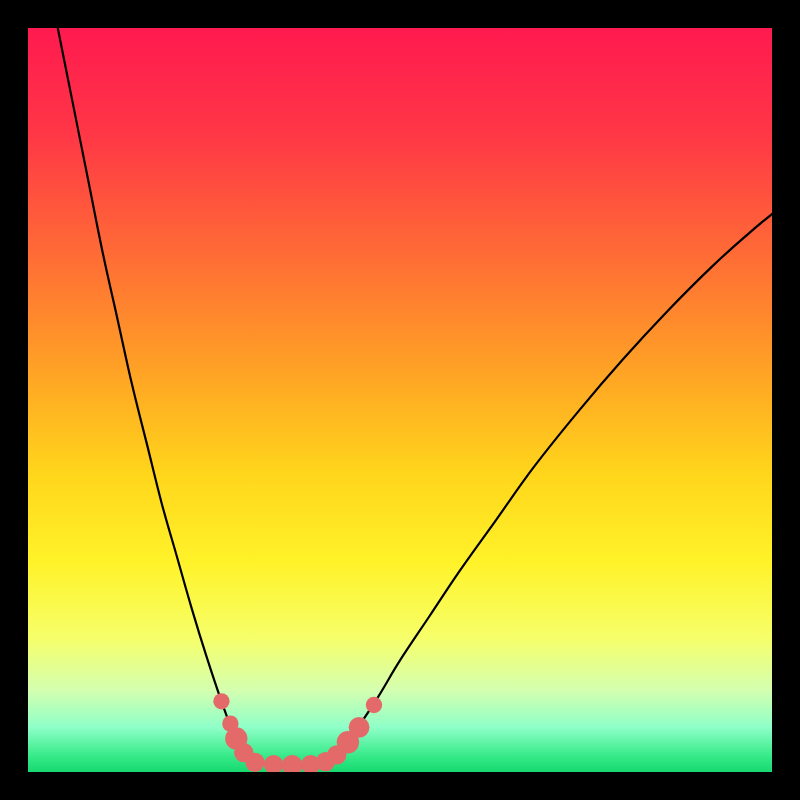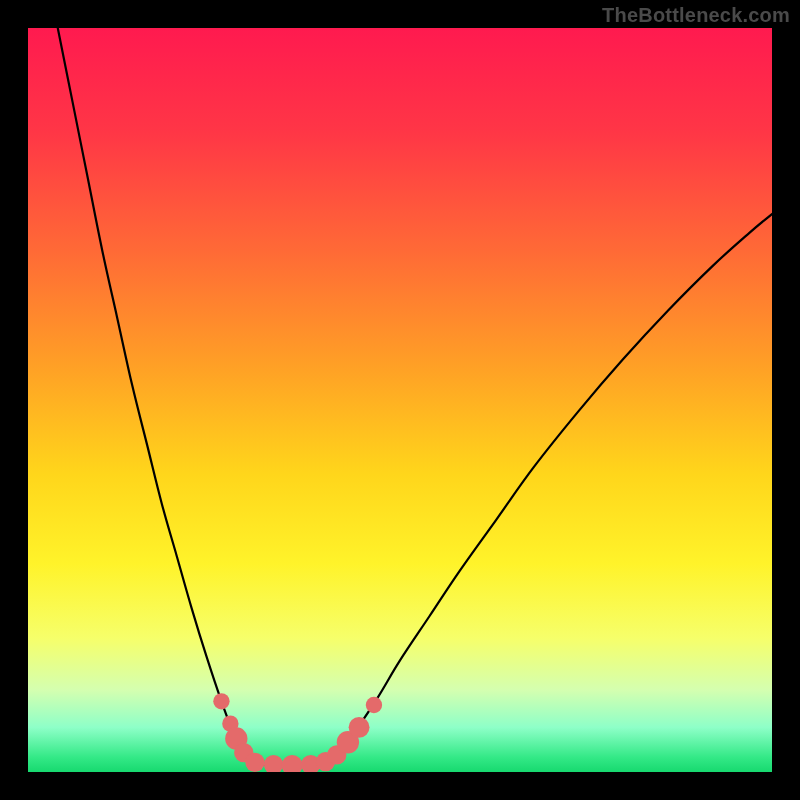--- a/index.html
+++ b/index.html
@@ -34,21 +34,20 @@
     z-index: 10;
   }
   svg {
     display: block;
   }
 </style>
 </head>
 <body>
 
 <div class="frame">
-  <div class="watermark">TheBottleneck.com</div>
 
   <div class="plot" style="left: 28px; top: 28px; width: 744px; height: 744px;">
     <svg xmlns="http://www.w3.org/2000/svg" width="744" height="744" viewBox="0 0 744 744">
         <defs>
           <linearGradient id="bg-grad" x1="0" y1="0" x2="0" y2="1">
             <stop offset="0%" stop-color="#ff1a4f"></stop>
             <stop offset="14.000000000000002%" stop-color="#ff3646"></stop>
             <stop offset="30%" stop-color="#ff6a36"></stop>
             <stop offset="46%" stop-color="#ffa225"></stop>
             <stop offset="60%" stop-color="#ffd61b"></stop>

